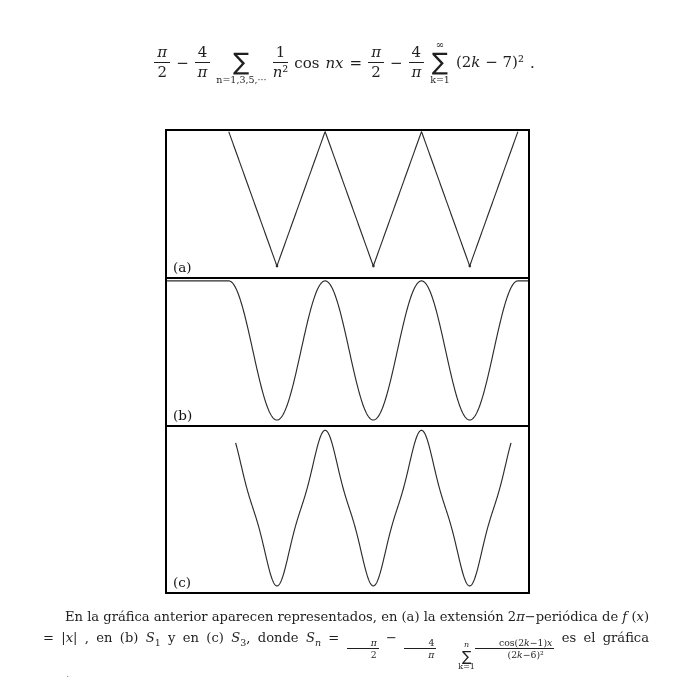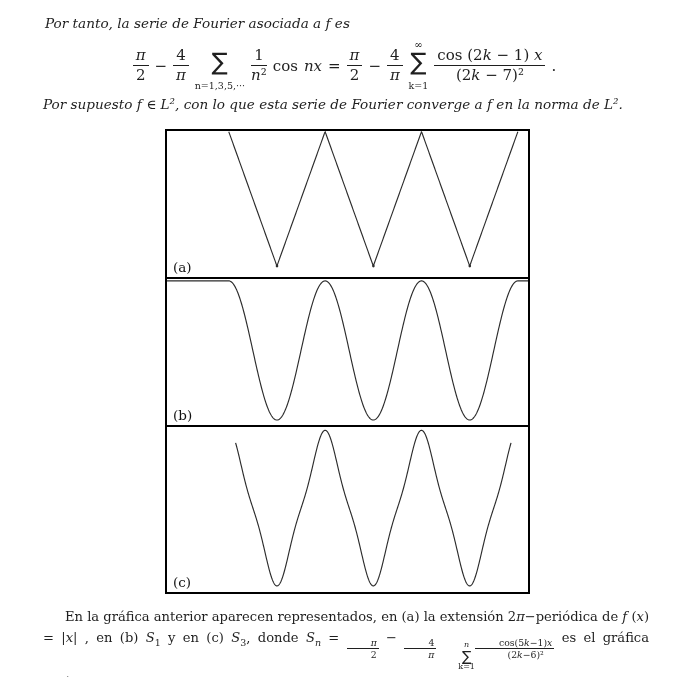--- a/index.html
+++ b/index.html
@@ -14,21 +14,21 @@
   .display-math{position:absolute;left:0;right:0;top:38px;display:flex;
                 justify-content:center;align-items:center;gap:6px;font-size:15px;}
   .frac{display:inline-flex;flex-direction:column;align-items:center;
         vertical-align:middle;line-height:1.15;text-align:center;}
   .frac .num{border-bottom:1px solid #1f1f1f;padding:0 3px 1px;white-space:nowrap;}
   .frac .den{padding-top:1px;white-space:nowrap;}
   .bigop{display:inline-flex;flex-direction:column;align-items:center;
          vertical-align:middle;line-height:1;}
   .op-top{font-size:10px;height:12px;display:flex;align-items:flex-end;}
   .op-sym{font-size:24px;line-height:1;font-family:"DejaVu Sans",sans-serif;}
-  .op-bot{font-size:9.5px;height:12px;margin-top:7px;white-space:nowrap;}
+  .op-bot{font-size:9.5px;height:12px;margin-top:1px;white-space:nowrap;}
   
   .fig{position:absolute;left:165px;top:129px;width:361px;border:2px solid #000;
        background:#fff;}
   .panel{position:relative;}
   .panel svg{display:block;}
   .panel-b,.panel-c{border-top:2px solid #000;}
   .curve{fill:none;stroke:#2c2c2c;stroke-width:1.15;}
   .panel-label{position:absolute;left:6px;bottom:2px;font-size:13.5px;color:#111;}
   
   .caption{position:absolute;left:43px;top:606px;width:606px;margin:0;
@@ -39,21 +39,20 @@
   .caption .op-sym{font-size:14px;}
   .caption .op-top{font-size:8px;height:8px;font-style:italic;}
   .caption .op-bot{font-size:8px;height:9px;margin-top:0;}
   .caption sub{font-size:9.5px;line-height:0;}
 </style>
 </head>
 <body>
 
 <div class="page">
 
-  <p class="par italic" id="p1">Por tanto, la serie de Fourier asociada a f es</p>
 
   <div class="display-math">
       <span class="frac">
         <span class="num"><span class="mi">π</span></span>
         <span class="den"><span>2</span></span>
       </span>
       <span>−</span>
       <span class="frac">
         <span class="num"><span>4</span></span>
         <span class="den"><span class="mi">π</span></span>
@@ -78,27 +77,25 @@
       <span class="frac">
         <span class="num"><span>4</span></span>
         <span class="den"><span class="mi">π</span></span>
       </span>
       <span class="bigop">
         <span class="op-top">∞</span>
         <span class="op-sym">∑</span>
         <span class="op-bot">k=1</span>
       </span>
       <span class="frac">
-        <span class="num"><span>cos (2</span><span class="mi">k</span><span> − 1) </span><span class="mi">x</span></span>
         <span class="den"><span>(2</span><span class="mi">k</span><span> − 7)²</span></span>
       </span>
       <span>.</span>
     </div>
 
-  <p class="par italic" id="p2">Por supuesto f ∈ L², con lo que esta serie de Fourier converge a f en la norma de L².</p>
 
   <div class="fig">
 
     <div class="panel panel-a">
       <svg width="361" height="146" viewBox="0 0 361 146" preserveAspectRatio="none">
         <path class="curve" d="M61.73,0.75 L62.09,1.60 L62.45,2.58 L62.82,3.62 L63.18,4.61 L63.54,5.63 L63.90,6.64 L64.26,7.64 L64.62,8.66 L64.98,9.66 L65.35,10.67 L65.71,11.68 L66.07,12.68 L66.43,13.70 L66.79,14.70 L67.15,15.71 L67.51,16.72 L67.88,17.73 L68.24,18.74 L68.60,19.74 L68.96,20.75 L69.32,21.76 L69.68,22.77 L70.04,23.78 L70.41,24.79 L70.77,25.80 L71.13,26.81 L71.49,27.81 L71.85,28.82 L72.21,29.83 L72.57,30.84 L72.94,31.85 L73.30,32.85 L73.66,33.87 L74.02,34.87 L74.38,35.88 L74.74,36.89 L75.10,37.90 L75.47,38.91 L75.83,39.91 L76.19,40.92 L76.55,41.93 L76.91,42.94 L77.27,43.95 L77.63,44.96 L78.00,45.97 L78.36,46.98 L78.72,47.98 L79.08,48.99 L79.44,50.00 L79.80,51.01 L80.17,52.02 L80.53,53.02 L80.89,54.04 L81.25,55.04 L81.61,56.05 L81.97,57.06 L82.33,58.07 L82.70,59.08 L83.06,60.08 L83.42,61.09 L83.78,62.10 L84.14,63.11 L84.50,64.12 L84.86,65.13 L85.23,66.14 L85.59,67.15 L85.95,68.15 L86.31,69.16 L86.67,70.17 L87.03,71.18 L87.39,72.19 L87.76,73.19 L88.12,74.21 L88.48,75.21 L88.84,76.22 L89.20,77.23 L89.56,78.24 L89.92,79.25 L90.29,80.25 L90.65,81.26 L91.01,82.27 L91.37,83.28 L91.73,84.29 L92.09,85.30 L92.45,86.31 L92.82,87.32 L93.18,88.32 L93.54,89.33 L93.90,90.34 L94.26,91.35 L94.62,92.36 L94.98,93.36 L95.35,94.38 L95.71,95.38 L96.07,96.39 L96.43,97.40 L96.79,98.41 L97.15,99.42 L97.51,100.42 L97.88,101.43 L98.24,102.44 L98.60,103.45 L98.96,104.46 L99.32,105.47 L99.68,106.48 L100.04,107.49 L100.41,108.49 L100.77,109.50 L101.13,110.51 L101.49,111.52 L101.85,112.53 L102.21,113.53 L102.57,114.55 L102.94,115.55 L103.30,116.56 L103.66,117.57 L104.02,118.58 L104.38,119.59 L104.74,120.59 L105.11,121.60 L105.47,122.61 L105.83,123.62 L106.19,124.63 L106.55,125.63 L106.91,126.65 L107.27,127.66 L107.64,128.66 L108.00,129.68 L108.36,130.67 L108.72,131.69 L109.08,132.71 L109.44,133.67 L109.80,134.75 L110.17,134.43 L110.53,133.36 L110.89,132.35 L111.25,131.36 L111.61,130.33 L111.97,129.34 L112.33,128.33 L112.70,127.31 L113.06,126.31 L113.42,125.30 L113.78,124.30 L114.14,123.28 L114.50,122.27 L114.86,121.27 L115.23,120.26 L115.59,119.25 L115.95,118.24 L116.31,117.23 L116.67,116.23 L117.03,115.21 L117.39,114.21 L117.76,113.20 L118.12,112.19 L118.48,111.18 L118.84,110.17 L119.20,109.17 L119.56,108.16 L119.92,107.15 L120.29,106.14 L120.65,105.13 L121.01,104.12 L121.37,103.11 L121.73,102.10 L122.09,101.10 L122.45,100.09 L122.82,99.08 L123.18,98.07 L123.54,97.06 L123.90,96.06 L124.26,95.05 L124.62,94.04 L124.98,93.03 L125.35,92.02 L125.71,91.01 L126.07,90.00 L126.43,89.00 L126.79,87.99 L127.15,86.98 L127.52,85.97 L127.88,84.96 L128.24,83.95 L128.60,82.94 L128.96,81.94 L129.32,80.93 L129.68,79.92 L130.05,78.91 L130.41,77.90 L130.77,76.89 L131.13,75.89 L131.49,74.88 L131.85,73.87 L132.21,72.86 L132.58,71.85 L132.94,70.84 L133.30,69.83 L133.66,68.83 L134.02,67.82 L134.38,66.81 L134.74,65.80 L135.11,64.79 L135.47,63.78 L135.83,62.77 L136.19,61.77 L136.55,60.76 L136.91,59.75 L137.27,58.74 L137.64,57.73 L138.00,56.72 L138.36,55.72 L138.72,54.71 L139.08,53.70 L139.44,52.69 L139.80,51.68 L140.17,50.67 L140.53,49.66 L140.89,48.66 L141.25,47.65 L141.61,46.64 L141.97,45.63 L142.33,44.62 L142.70,43.61 L143.06,42.60 L143.42,41.60 L143.78,40.59 L144.14,39.58 L144.50,38.57 L144.86,37.56 L145.23,36.55 L145.59,35.55 L145.95,34.54 L146.31,33.53 L146.67,32.52 L147.03,31.51 L147.39,30.50 L147.76,29.49 L148.12,28.49 L148.48,27.48 L148.84,26.47 L149.20,25.46 L149.56,24.45 L149.93,23.44 L150.29,22.43 L150.65,21.42 L151.01,20.42 L151.37,19.41 L151.73,18.40 L152.09,17.39 L152.46,16.38 L152.82,15.38 L153.18,14.36 L153.54,13.36 L153.90,12.35 L154.26,11.34 L154.62,10.34 L154.99,9.32 L155.35,8.32 L155.71,7.31 L156.07,6.29 L156.43,5.30 L156.79,4.27 L157.15,3.28 L157.52,2.27 L157.88,1.21 L158.24,0.88 L158.60,1.96 L158.96,2.92 L159.32,3.95 L159.68,4.96 L160.05,5.95 L160.41,6.98 L160.77,7.98 L161.13,8.99 L161.49,10.00 L161.85,11.00 L162.21,12.02 L162.58,13.02 L162.94,14.03 L163.30,15.04 L163.66,16.04 L164.02,17.06 L164.38,18.06 L164.74,19.07 L165.11,20.08 L165.47,21.09 L165.83,22.10 L166.19,23.11 L166.55,24.12 L166.91,25.13 L167.27,26.13 L167.64,27.14 L168.00,28.15 L168.36,29.16 L168.72,30.17 L169.08,31.17 L169.44,32.18 L169.80,33.19 L170.17,34.20 L170.53,35.21 L170.89,36.22 L171.25,37.23 L171.61,38.23 L171.97,39.24 L172.34,40.25 L172.70,41.26 L173.06,42.27 L173.42,43.28 L173.78,44.29 L174.14,45.29 L174.50,46.30 L174.87,47.31 L175.23,48.32 L175.59,49.33 L175.95,50.34 L176.31,51.34 L176.67,52.35 L177.03,53.36 L177.40,54.37 L177.76,55.38 L178.12,56.39 L178.48,57.40 L178.84,58.40 L179.20,59.41 L179.56,60.42 L179.93,61.43 L180.29,62.44 L180.65,63.45 L181.01,64.46 L181.37,65.46 L181.73,66.47 L182.09,67.48 L182.46,68.49 L182.82,69.50 L183.18,70.51 L183.54,71.51 L183.90,72.52 L184.26,73.53 L184.62,74.54 L184.99,75.55 L185.35,76.56 L185.71,77.57 L186.07,78.57 L186.43,79.58 L186.79,80.59 L187.15,81.60 L187.52,82.61 L187.88,83.62 L188.24,84.63 L188.60,85.63 L188.96,86.64 L189.32,87.65 L189.68,88.66 L190.05,89.67 L190.41,90.68 L190.77,91.68 L191.13,92.69 L191.49,93.70 L191.85,94.71 L192.21,95.72 L192.58,96.73 L192.94,97.74 L193.30,98.74 L193.66,99.75 L194.02,100.76 L194.38,101.77 L194.75,102.78 L195.11,103.79 L195.47,104.80 L195.83,105.80 L196.19,106.81 L196.55,107.82 L196.91,108.83 L197.28,109.84 L197.64,110.85 L198.00,111.85 L198.36,112.87 L198.72,113.87 L199.08,114.88 L199.44,115.89 L199.81,116.89 L200.17,117.91 L200.53,118.91 L200.89,119.92 L201.25,120.93 L201.61,121.94 L201.97,122.95 L202.34,123.95 L202.70,124.96 L203.06,125.98 L203.42,126.98 L203.78,128.00 L204.14,129.00 L204.50,130.01 L204.87,131.02 L205.23,132.01 L205.59,133.05 L205.95,134.03 L206.31,134.88 L206.67,134.03 L207.03,133.05 L207.40,132.01 L207.76,131.02 L208.12,130.01 L208.48,129.00 L208.84,128.00 L209.20,126.98 L209.56,125.98 L209.93,124.96 L210.29,123.95 L210.65,122.95 L211.01,121.94 L211.37,120.93 L211.73,119.92 L212.09,118.91 L212.46,117.91 L212.82,116.89 L213.18,115.89 L213.54,114.88 L213.90,113.87 L214.26,112.87 L214.62,111.85 L214.99,110.85 L215.35,109.84 L215.71,108.83 L216.07,107.82 L216.43,106.81 L216.79,105.80 L217.16,104.80 L217.52,103.79 L217.88,102.78 L218.24,101.77 L218.60,100.76 L218.96,99.75 L219.32,98.74 L219.69,97.74 L220.05,96.73 L220.41,95.72 L220.77,94.71 L221.13,93.70 L221.49,92.69 L221.85,91.68 L222.22,90.68 L222.58,89.67 L222.94,88.66 L223.30,87.65 L223.66,86.64 L224.02,85.63 L224.38,84.63 L224.75,83.62 L225.11,82.61 L225.47,81.60 L225.83,80.59 L226.19,79.58 L226.55,78.57 L226.91,77.57 L227.28,76.56 L227.64,75.55 L228.00,74.54 L228.36,73.53 L228.72,72.52 L229.08,71.51 L229.44,70.51 L229.81,69.50 L230.17,68.49 L230.53,67.48 L230.89,66.47 L231.25,65.46 L231.61,64.46 L231.97,63.45 L232.34,62.44 L232.70,61.43 L233.06,60.42 L233.42,59.41 L233.78,58.40 L234.14,57.40 L234.50,56.39 L234.87,55.38 L235.23,54.37 L235.59,53.36 L235.95,52.35 L236.31,51.34 L236.67,50.34 L237.03,49.33 L237.40,48.32 L237.76,47.31 L238.12,46.30 L238.48,45.29 L238.84,44.29 L239.20,43.28 L239.57,42.27 L239.93,41.26 L240.29,40.25 L240.65,39.24 L241.01,38.23 L241.37,37.23 L241.73,36.22 L242.10,35.21 L242.46,34.20 L242.82,33.19 L243.18,32.18 L243.54,31.17 L243.90,30.17 L244.26,29.16 L244.63,28.15 L244.99,27.14 L245.35,26.13 L245.71,25.13 L246.07,24.12 L246.43,23.11 L246.79,22.10 L247.16,21.09 L247.52,20.08 L247.88,19.07 L248.24,18.06 L248.60,17.06 L248.96,16.04 L249.32,15.04 L249.69,14.03 L250.05,13.02 L250.41,12.02 L250.77,11.00 L251.13,10.00 L251.49,8.99 L251.85,7.98 L252.22,6.98 L252.58,5.95 L252.94,4.96 L253.30,3.95 L253.66,2.92 L254.02,1.96 L254.38,0.88 L254.75,1.21 L255.11,2.27 L255.47,3.28 L255.83,4.27 L256.19,5.30 L256.55,6.29 L256.91,7.31 L257.28,8.32 L257.64,9.32 L258.00,10.34 L258.36,11.34 L258.72,12.35 L259.08,13.36 L259.44,14.36 L259.81,15.38 L260.17,16.38 L260.53,17.39 L260.89,18.40 L261.25,19.41 L261.61,20.42 L261.97,21.42 L262.34,22.43 L262.70,23.44 L263.06,24.45 L263.42,25.46 L263.78,26.47 L264.14,27.48 L264.51,28.49 L264.87,29.49 L265.23,30.50 L265.59,31.51 L265.95,32.52 L266.31,33.53 L266.67,34.54 L267.04,35.55 L267.40,36.55 L267.76,37.56 L268.12,38.57 L268.48,39.58 L268.84,40.59 L269.20,41.60 L269.57,42.60 L269.93,43.61 L270.29,44.62 L270.65,45.63 L271.01,46.64 L271.37,47.65 L271.73,48.66 L272.10,49.66 L272.46,50.67 L272.82,51.68 L273.18,52.69 L273.54,53.70 L273.90,54.71 L274.26,55.72 L274.63,56.72 L274.99,57.73 L275.35,58.74 L275.71,59.75 L276.07,60.76 L276.43,61.77 L276.79,62.77 L277.16,63.78 L277.52,64.79 L277.88,65.80 L278.24,66.81 L278.60,67.82 L278.96,68.83 L279.32,69.83 L279.69,70.84 L280.05,71.85 L280.41,72.86 L280.77,73.87 L281.13,74.88 L281.49,75.89 L281.85,76.89 L282.22,77.90 L282.58,78.91 L282.94,79.92 L283.30,80.93 L283.66,81.94 L284.02,82.94 L284.38,83.95 L284.75,84.96 L285.11,85.97 L285.47,86.98 L285.83,87.99 L286.19,89.00 L286.55,90.00 L286.92,91.01 L287.28,92.02 L287.64,93.03 L288.00,94.04 L288.36,95.04 L288.72,96.06 L289.08,97.06 L289.45,98.07 L289.81,99.08 L290.17,100.09 L290.53,101.10 L290.89,102.10 L291.25,103.11 L291.61,104.12 L291.98,105.13 L292.34,106.14 L292.70,107.15 L293.06,108.16 L293.42,109.17 L293.78,110.17 L294.14,111.18 L294.51,112.19 L294.87,113.20 L295.23,114.21 L295.59,115.21 L295.95,116.23 L296.31,117.23 L296.67,118.24 L297.04,119.25 L297.40,120.26 L297.76,121.27 L298.12,122.27 L298.48,123.28 L298.84,124.30 L299.20,125.30 L299.57,126.31 L299.93,127.31 L300.29,128.33 L300.65,129.34 L301.01,130.33 L301.37,131.36 L301.73,132.35 L302.10,133.36 L302.46,134.43 L302.82,134.75 L303.18,133.67 L303.54,132.71 L303.90,131.69 L304.26,130.67 L304.63,129.68 L304.99,128.66 L305.35,127.66 L305.71,126.65 L306.07,125.63 L306.43,124.63 L306.79,123.62 L307.16,122.61 L307.52,121.60 L307.88,120.59 L308.24,119.59 L308.60,118.58 L308.96,117.57 L309.33,116.56 L309.69,115.55 L310.05,114.55 L310.41,113.53 L310.77,112.53 L311.13,111.52 L311.49,110.51 L311.86,109.50 L312.22,108.49 L312.58,107.49 L312.94,106.48 L313.30,105.47 L313.66,104.46 L314.02,103.45 L314.39,102.44 L314.75,101.43 L315.11,100.42 L315.47,99.42 L315.83,98.41 L316.19,97.40 L316.55,96.39 L316.92,95.38 L317.28,94.38 L317.64,93.36 L318.00,92.36 L318.36,91.35 L318.72,90.34 L319.08,89.33 L319.45,88.32 L319.81,87.32 L320.17,86.31 L320.53,85.30 L320.89,84.29 L321.25,83.28 L321.61,82.27 L321.98,81.26 L322.34,80.25 L322.70,79.25 L323.06,78.24 L323.42,77.23 L323.78,76.22 L324.14,75.21 L324.51,74.21 L324.87,73.19 L325.23,72.19 L325.59,71.18 L325.95,70.17 L326.31,69.16 L326.67,68.15 L327.04,67.15 L327.40,66.14 L327.76,65.13 L328.12,64.12 L328.48,63.11 L328.84,62.10 L329.20,61.09 L329.57,60.08 L329.93,59.08 L330.29,58.07 L330.65,57.06 L331.01,56.05 L331.37,55.04 L331.74,54.04 L332.10,53.02 L332.46,52.02 L332.82,51.01 L333.18,50.00 L333.54,48.99 L333.90,47.98 L334.27,46.98 L334.63,45.97 L334.99,44.96 L335.35,43.95 L335.71,42.94 L336.07,41.93 L336.43,40.92 L336.80,39.91 L337.16,38.91 L337.52,37.90 L337.88,36.89 L338.24,35.88 L338.60,34.87 L338.96,33.87 L339.33,32.85 L339.69,31.85 L340.05,30.84 L340.41,29.83 L340.77,28.82 L341.13,27.81 L341.49,26.81 L341.86,25.80 L342.22,24.79 L342.58,23.78 L342.94,22.77 L343.30,21.76 L343.66,20.75 L344.02,19.74 L344.39,18.74 L344.75,17.73 L345.11,16.72 L345.47,15.71 L345.83,14.70 L346.19,13.70 L346.55,12.68 L346.92,11.68 L347.28,10.67 L347.64,9.66 L348.00,8.66 L348.36,7.64 L348.72,6.64 L349.08,5.63 L349.45,4.61 L349.81,3.62 L350.17,2.58 L350.53,1.60 L350.89,0.75"></path>
         <g class="dots">
             <circle cx="110.0" cy="135.1" r="1.3" fill="#2c2c2c"></circle>
             <circle cx="206.4" cy="135.1" r="1.3" fill="#2c2c2c"></circle>
             <circle cx="302.8" cy="135.1" r="1.3" fill="#2c2c2c"></circle>
@@ -127,17 +124,17 @@
         <span class="num"><span class="mi">π</span></span>
         <span class="den"><span>2</span></span>
       </span><span> − </span><span class="frac">
         <span class="num"><span>4</span></span>
         <span class="den"><span class="mi">π</span></span>
       </span><span class="bigop">
         <span class="op-top">n</span>
         <span class="op-sym">∑</span>
         <span class="op-bot">k=1</span>
       </span><span class="frac">
-        <span class="num"><span>cos(5</span><span class="mi">k</span><span>−1)</span><span class="mi">x</span></span>
+        <span class="num"><span>cos(2</span><span class="mi">k</span><span>−1)</span><span class="mi">x</span></span>
         <span class="den"><span>(2</span><span class="mi">k</span><span>−6)²</span></span>
       </span><span> es el gráfica </span><span class="mi">n</span><span>−ésimo de la serie de Fourier asociada a </span><span class="mi">f</span><span>.</span></p>
 
 </div>
 
 </body></html>

